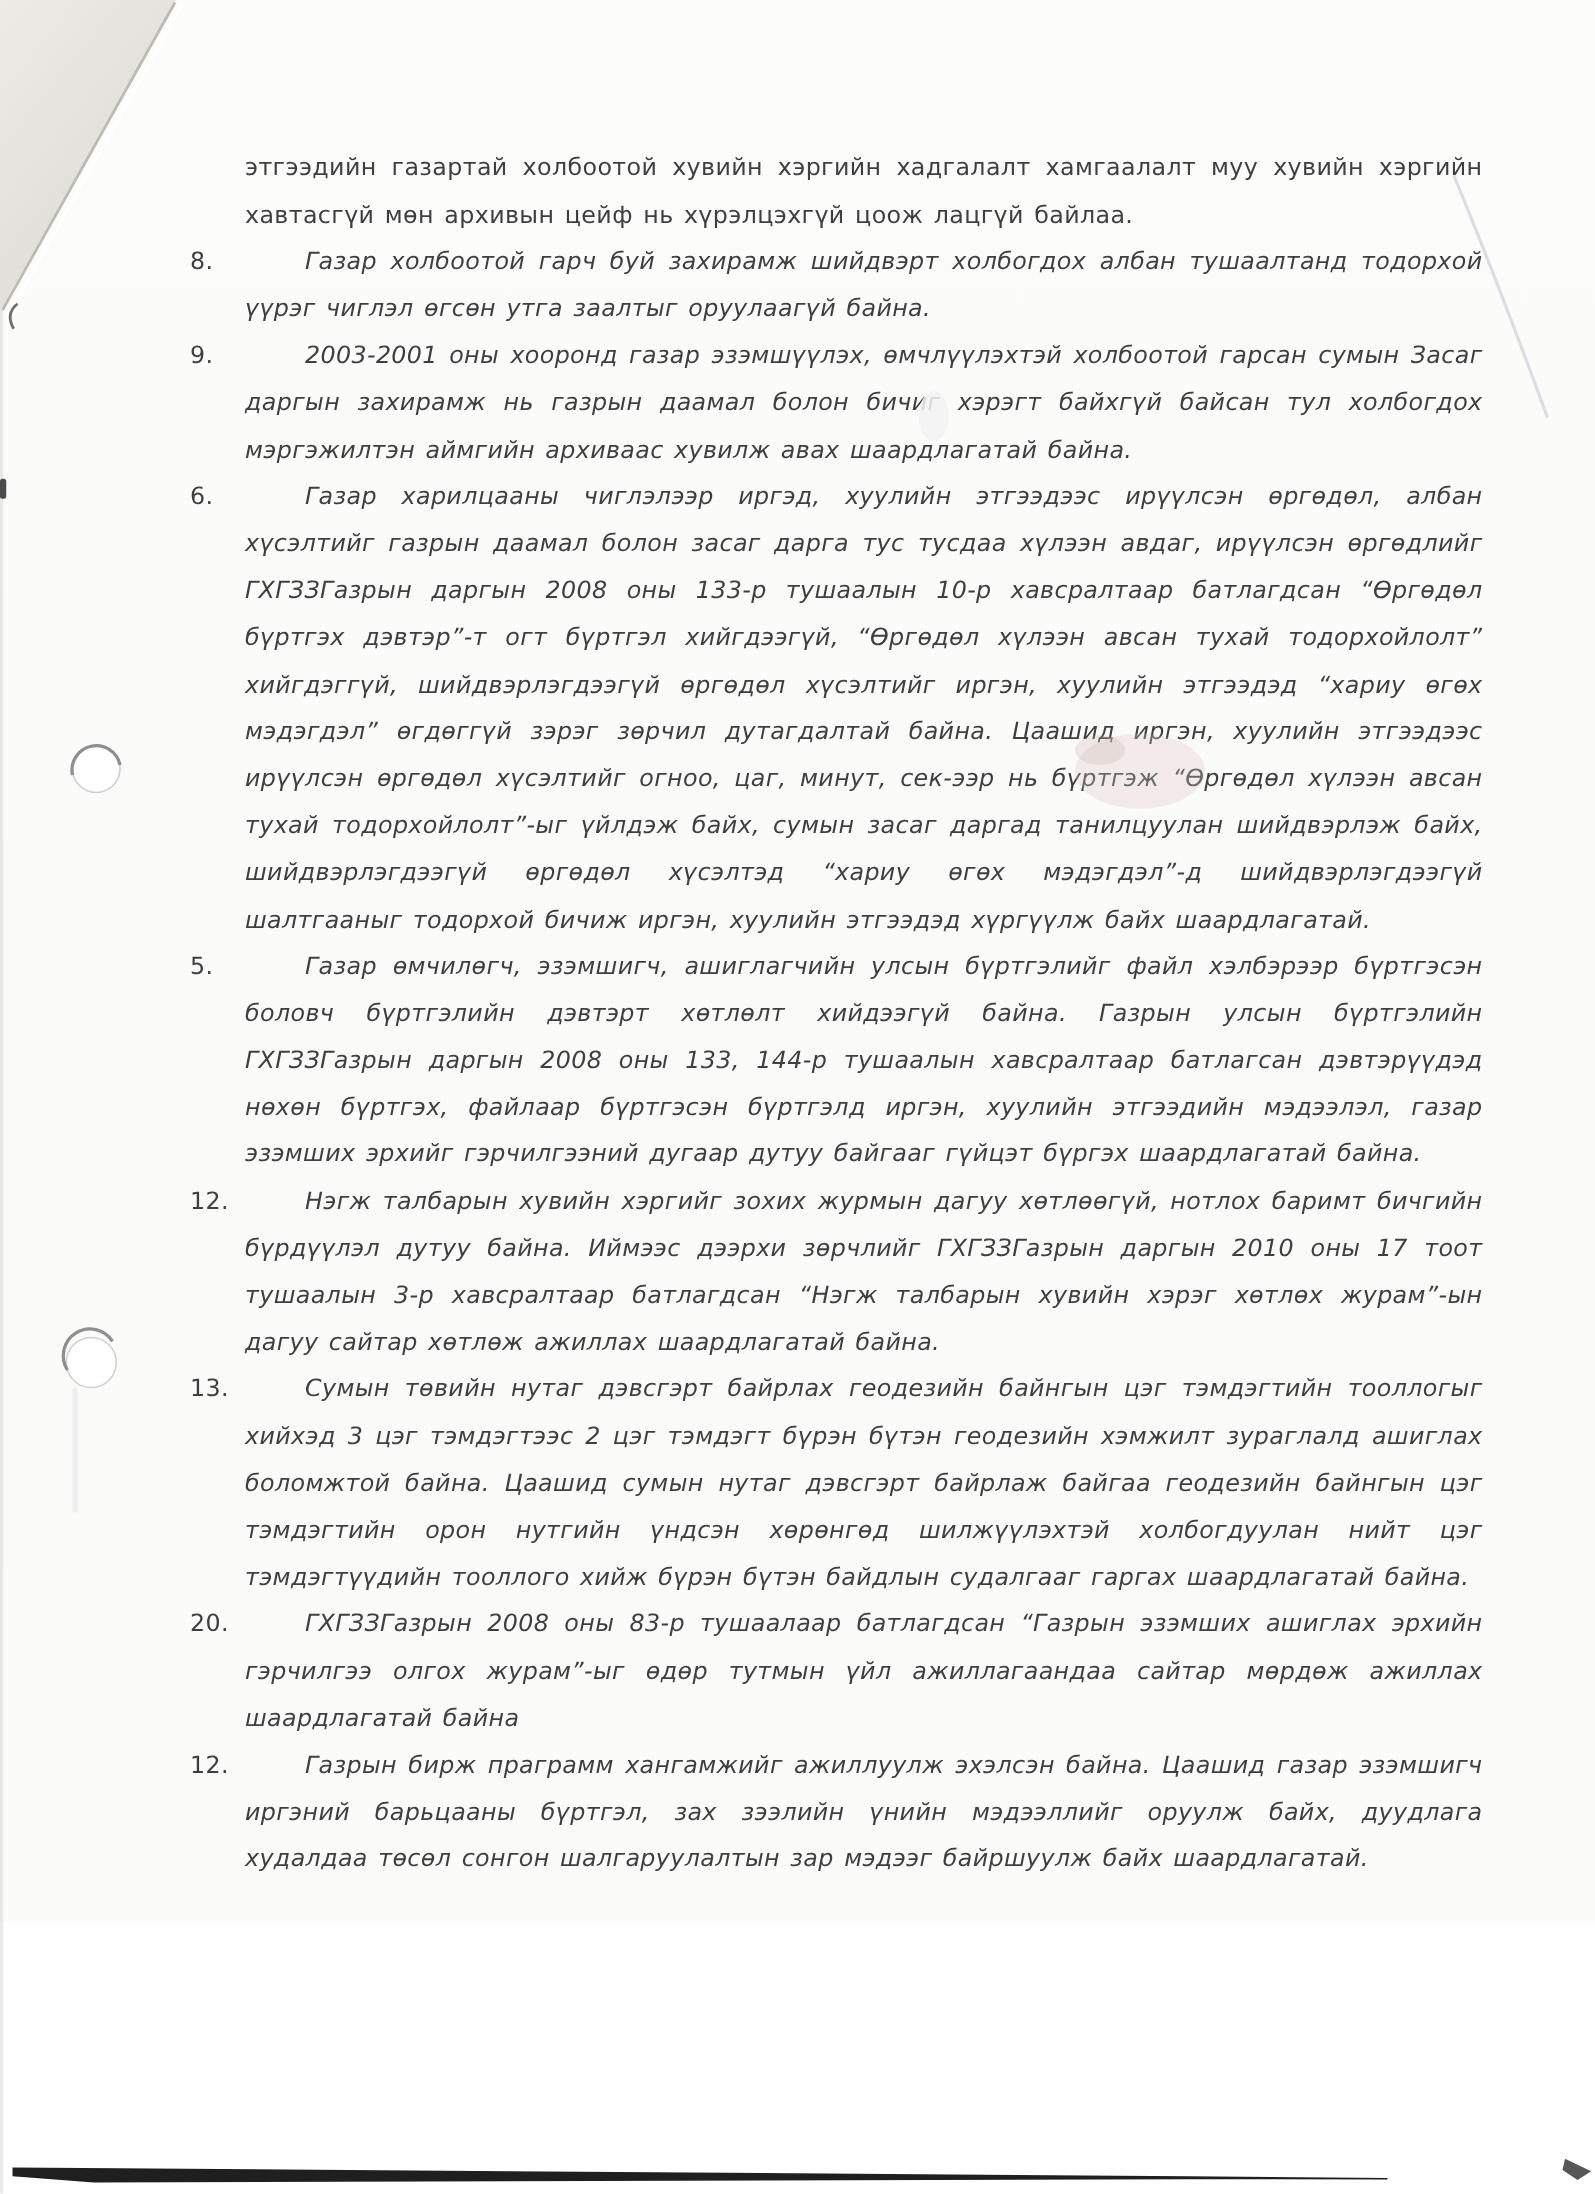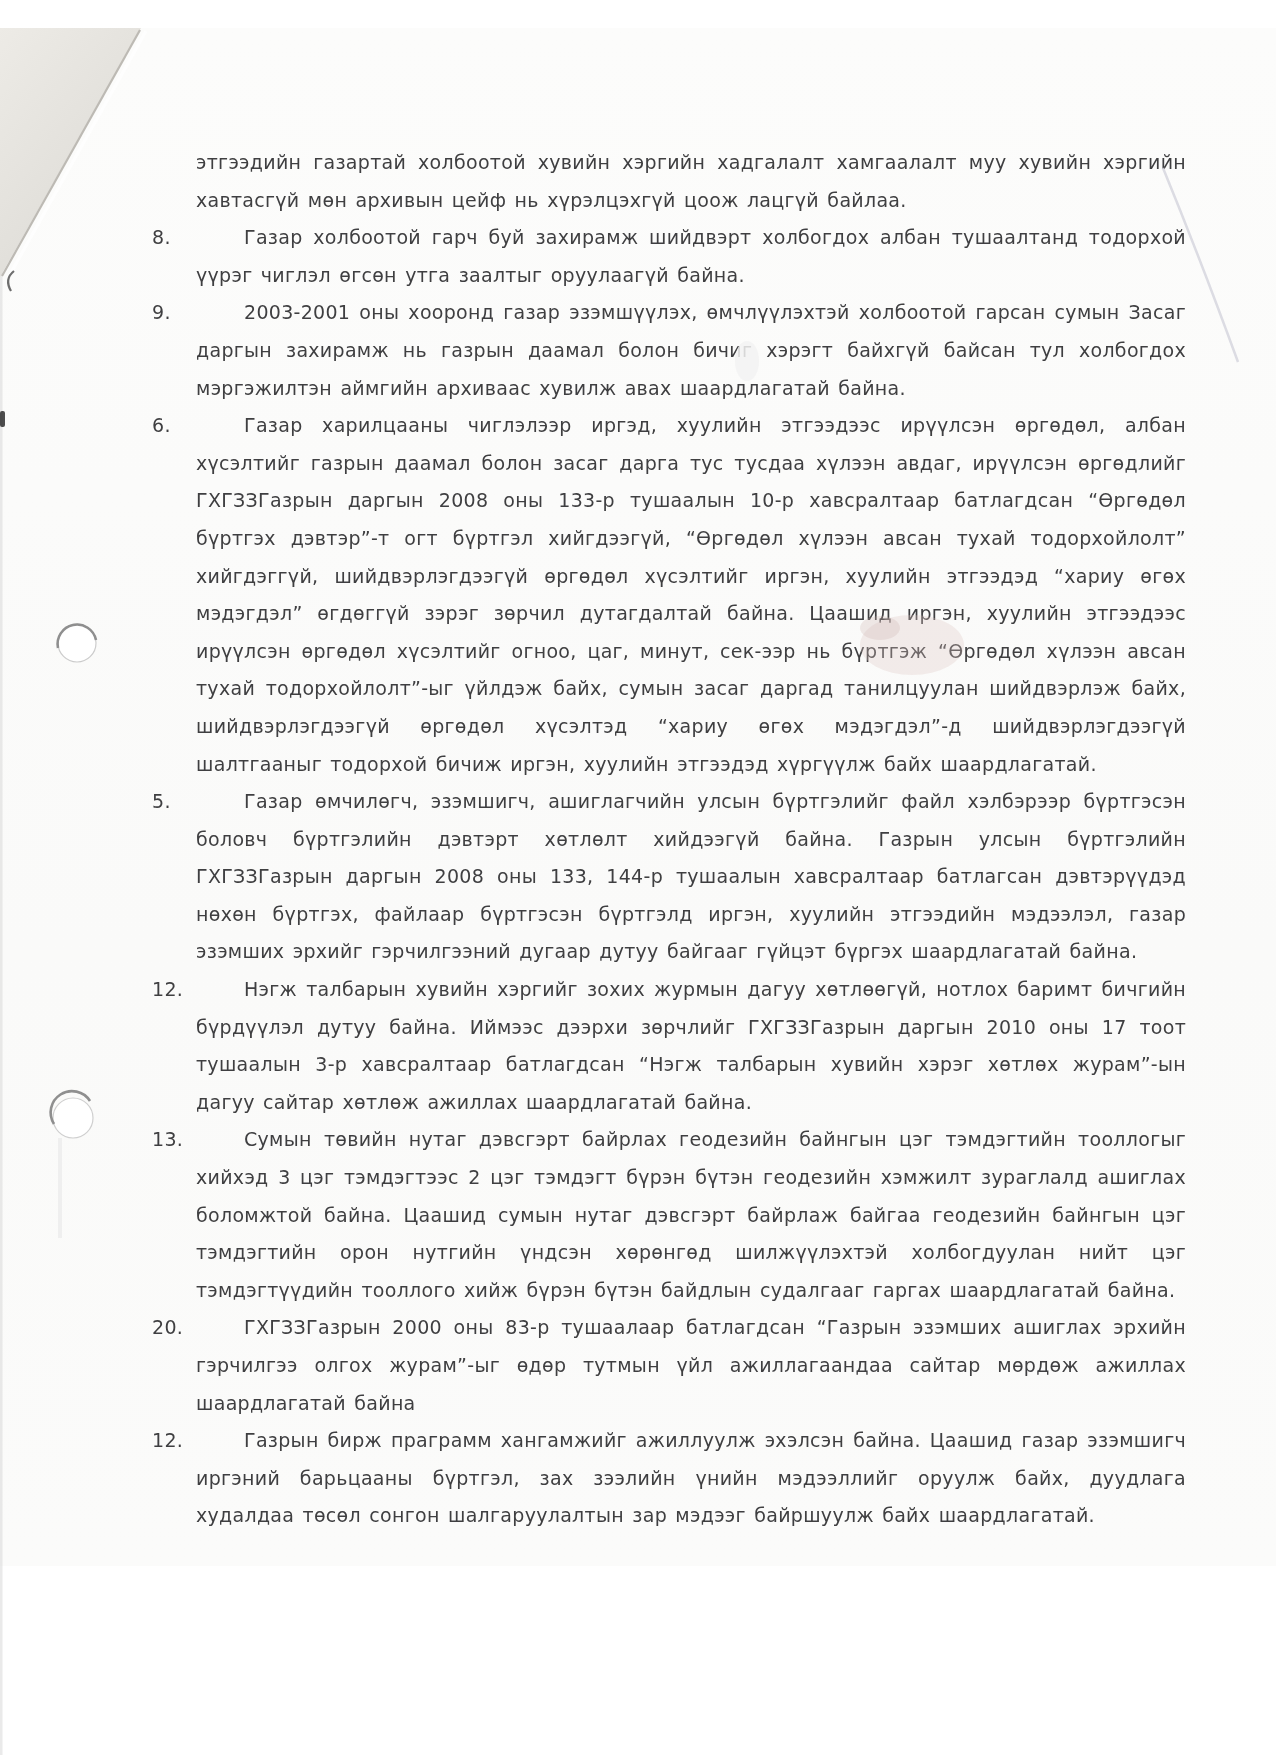--- a/index.html
+++ b/index.html
@@ -11,21 +11,20 @@
   body{
     width:1276px;height:1755px;
     background:#ffffff;
     font-family:"DejaVu Sans","Liberation Sans",sans-serif;
     overflow:hidden;
   }
   .page{
     position:relative;
     width:1276px;height:1538px;
     background:linear-gradient(180deg,#fcfcfb 0%,#fafaf9 60%,#fbfbfa 100%);
-    margin-top:28px;
   }
   .artifacts{
     position:absolute;inset:0;
     width:1276px;height:1755px;
     pointer-events:none;
     z-index:3;
   }
   .textblock{
     position:absolute;
     left:196px;top:116px;
@@ -39,21 +38,21 @@
   }
   .textblock p{margin:0;text-align:justify;}
   .cont{text-indent:0;}
   .item{position:relative;}
   .item .num{
     position:absolute;
     left:-44px;top:0;
     text-align:left;
     letter-spacing:0.3px;
   }
-  .item .itxt{text-indent:48px;}
+  .item .itxt{text-indent:48px;font-style:italic;}
 </style>
 </head>
 <body>
 
 <div class="page">
 
   <svg class="artifacts" viewBox="0 0 1276 1755" xmlns="http://www.w3.org/2000/svg">
     <defs>
       <linearGradient id="foldGrad" x1="0" y1="0" x2="0.7" y2="1">
         <stop offset="0" stop-color="#edebe6"></stop>
@@ -116,21 +115,21 @@
         <div class="item">
           <span class="num">12.</span>
           <p class="itxt">Нэгж талбарын хувийн хэргийг зохих журмын дагуу хөтлөөгүй, нотлох баримт бичгийн бүрдүүлэл дутуу байна. Иймээс дээрхи зөрчлийг ГХГЗЗГазрын даргын 2010 оны 17 тоот тушаалын 3-р хавсралтаар батлагдсан “Нэгж талбарын хувийн хэрэг хөтлөх журам”-ын дагуу сайтар хөтлөж ажиллах шаардлагатай байна.</p>
         </div>
         <div class="item">
           <span class="num">13.</span>
           <p class="itxt">Сумын төвийн нутаг дэвсгэрт байрлах геодезийн байнгын цэг тэмдэгтийн тооллогыг хийхэд 3 цэг тэмдэгтээс 2 цэг тэмдэгт бүрэн бүтэн геодезийн хэмжилт зураглалд ашиглах боломжтой байна. Цаашид сумын нутаг дэвсгэрт байрлаж байгаа геодезийн байнгын цэг тэмдэгтийн орон нутгийн үндсэн хөрөнгөд шилжүүлэхтэй холбогдуулан нийт цэг тэмдэгтүүдийн тооллого хийж бүрэн бүтэн байдлын судалгааг гаргах шаардлагатай байна.</p>
         </div>
         <div class="item">
           <span class="num">20.</span>
-          <p class="itxt">ГХГЗЗГазрын 2000 оны 83-р тушаалаар батлагдсан “Газрын эзэмших ашиглах эрхийн гэрчилгээ олгох журам”-ыг өдөр тутмын үйл ажиллагаандаа сайтар мөрдөж ажиллах шаардлагатай байна</p>
+          <p class="itxt">ГХГЗЗГазрын 2008 оны 83-р тушаалаар батлагдсан “Газрын эзэмших ашиглах эрхийн гэрчилгээ олгох журам”-ыг өдөр тутмын үйл ажиллагаандаа сайтар мөрдөж ажиллах шаардлагатай байна</p>
         </div>
         <div class="item">
           <span class="num">12.</span>
           <p class="itxt">Газрын бирж праграмм хангамжийг ажиллуулж эхэлсэн байна. Цаашид газар эзэмшигч иргэний барьцааны бүртгэл, зах зээлийн үнийн мэдээллийг оруулж байх, дуудлага худалдаа төсөл сонгон шалгаруулалтын зар мэдээг байршуулж байх шаардлагатай.</p>
         </div>
       </div>
   </div>
 
 </div>
 

